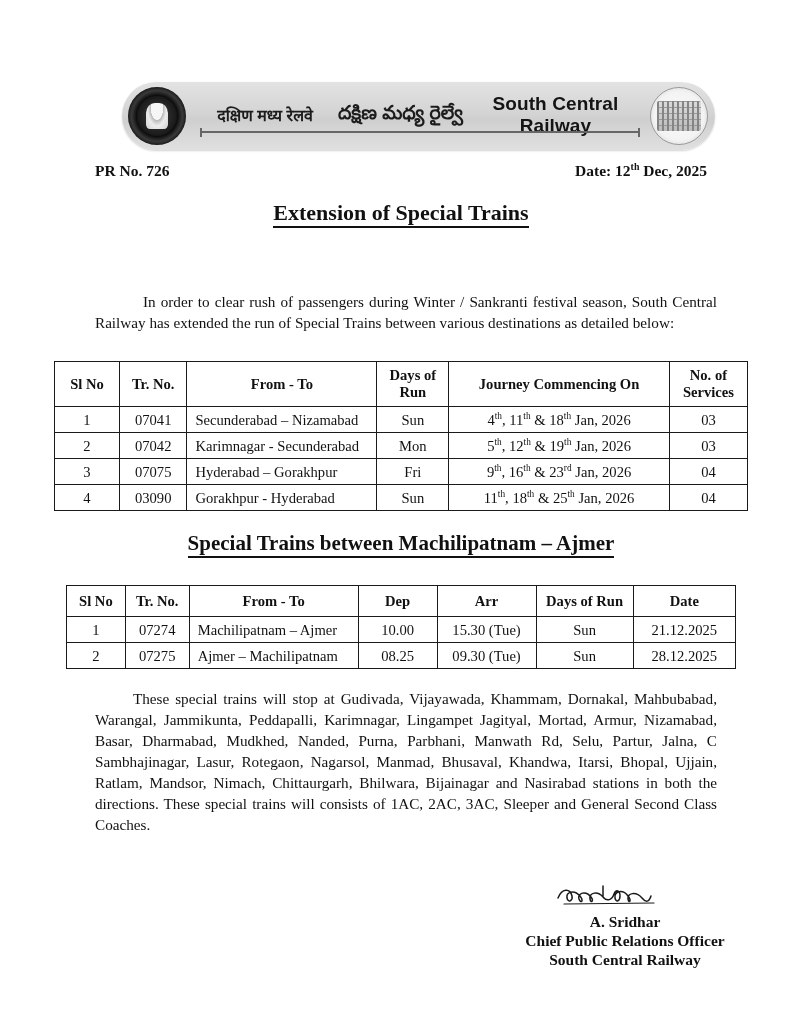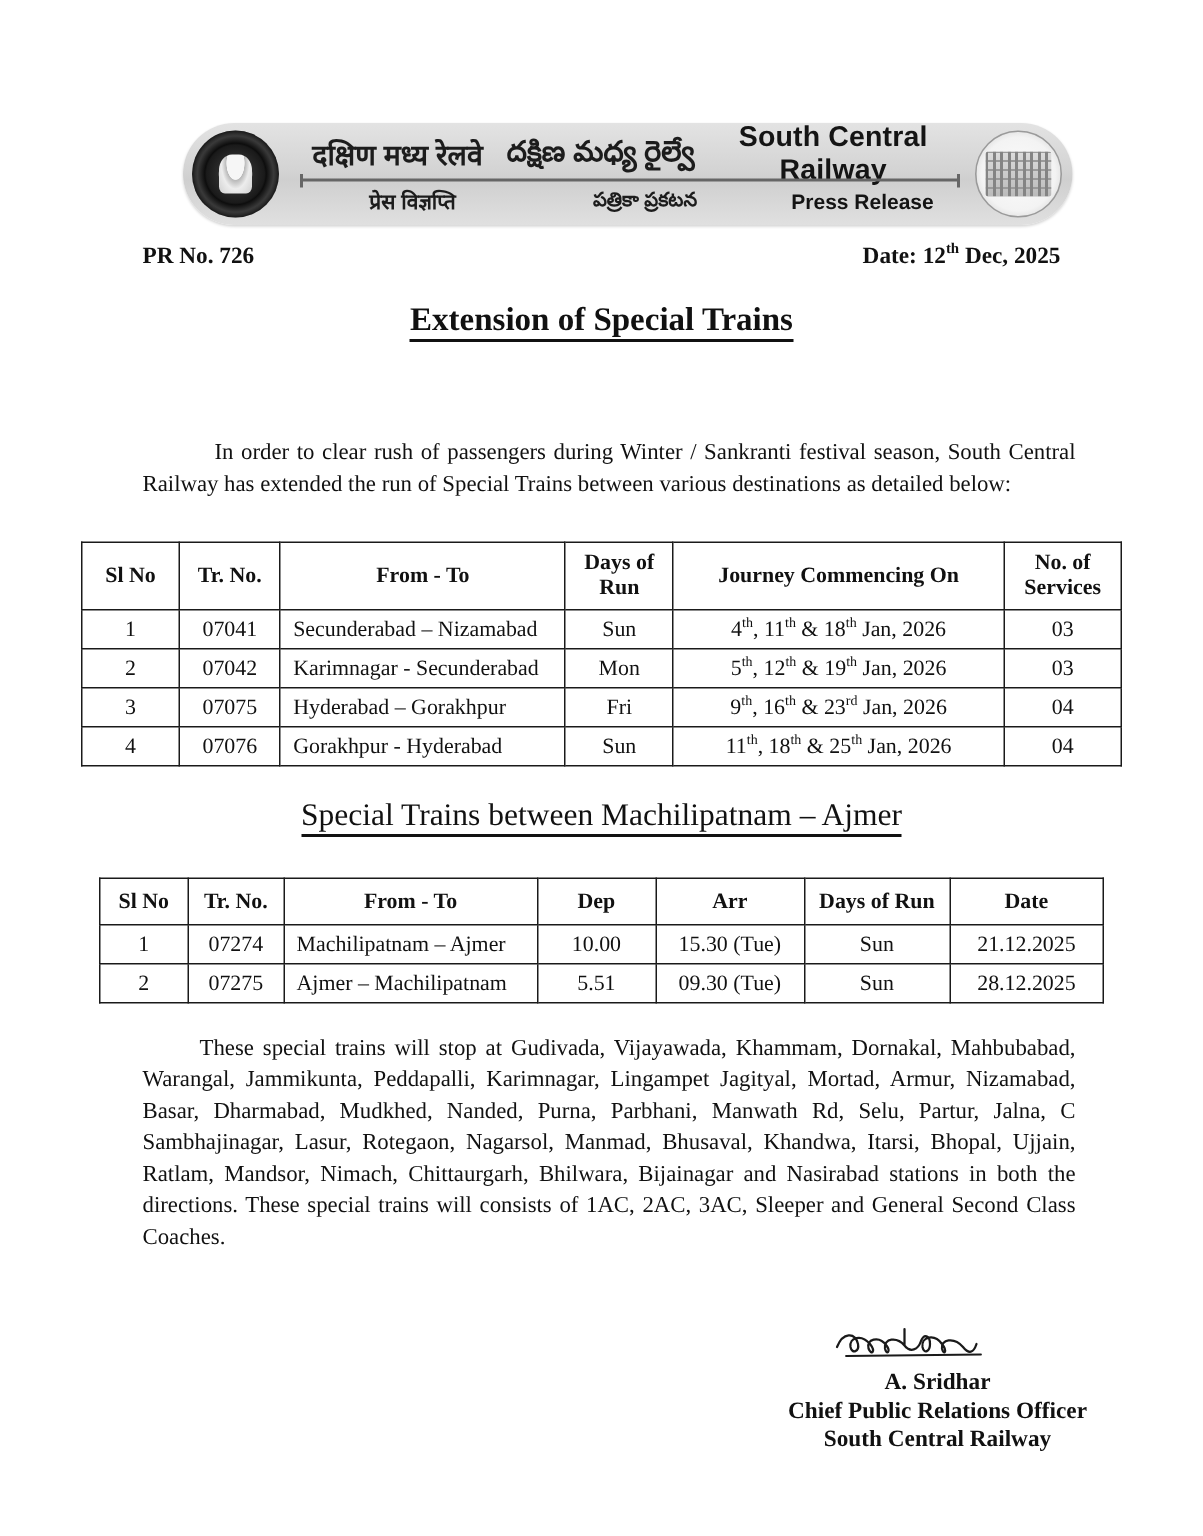--- a/index.html
+++ b/index.html
@@ -124,21 +124,21 @@
     font-weight: bold;
     color: #1c1c1c;
   }
   .bn-en {
     flex: 1 1 auto;
     text-align: center;
     font-family: "Liberation Sans", "DejaVu Sans", sans-serif;
     font-weight: bold;
     color: #141414;
   }
-  .top .bn-hi { font-size: 19px; }
+  .top .bn-hi { font-size: 16px; }
   .top .bn-te { font-size: 19px; }
   .top .bn-en { font-size: 19px; letter-spacing: 0.1px; }
   .bottom .bn-hi { font-size: 14px; }
   .bottom .bn-te { font-size: 13px; }
   .bottom .bn-en { font-size: 14px; }
 
   
   .meta-line {
     position: absolute;
     left: 95px;
@@ -163,21 +163,21 @@
   .doc-title span {
     border-bottom: 2px solid #111;
     padding-bottom: 1px;
   }
   .section-title {
     position: absolute;
     left: 0; top: 531px;
     width: 802px;
     text-align: center;
     font-size: 21px;
-    font-weight: normal;
+    font-weight: bold;
   }
   .section-title span {
     border-bottom: 2px solid #111;
     padding-bottom: 1px;
   }
 
   
   .para {
     position: absolute;
     font-size: 15.2px;
@@ -250,25 +250,20 @@
 
 <div class="banner">
   <div class="emblem emblem-left"></div>
   <div class="banner-text">
     <div class="banner-row top">
       <div class="bn-hi">दक्षिण मध्य रेलवे</div>
       <div class="bn-te">దక్షిణ మధ్య రైల్వే</div>
       <div class="bn-en">South Central Railway</div>
     </div>
     <div class="banner-rule"></div>
-    <div class="banner-row bottom">
-      <div class="bn-hi">प्रेस विज्ञप्ति</div>
-      <div class="bn-te">పత్రికా ప్రకటన</div>
-      <div class="bn-en">Press Release</div>
-    </div>
   </div>
   <div class="emblem emblem-right"></div>
 </div>
 
 <div class="meta-line">
   <div>PR No. 726</div>
   <div><span>Date: 12</span><sup>th</sup><span> Dec, 2025</span></div>
 </div>
 
 <div class="doc-title"><span>Extension of Special Trains</span></div>
@@ -312,21 +307,21 @@
       <tr>
         <td>3</td>
         <td>07075</td>
         <td class="left">Hyderabad – Gorakhpur</td>
         <td>Fri</td>
         <td>9<sup>th</sup>, 16<sup>th</sup> &amp; 23<sup>rd</sup>  Jan,  2026</td>
         <td>04</td>
       </tr>
       <tr>
         <td>4</td>
-        <td>07076</td>
+        <td>03090</td>
         <td class="left">Gorakhpur -  Hyderabad</td>
         <td>Sun</td>
         <td>11<sup>th</sup>, 18<sup>th</sup> &amp; 25<sup>th</sup> Jan, 2026</td>
         <td>04</td>
       </tr>
     </tbody>
 </table>
 
 <div class="section-title"><span>Special Trains between Machilipatnam – Ajmer</span></div>
 
@@ -349,21 +344,21 @@
         <td class="left">Machilipatnam – Ajmer</td>
         <td>10.00</td>
         <td>15.30 (Tue)</td>
         <td>Sun</td>
         <td>21.12.2025</td>
       </tr>
       <tr>
         <td>2</td>
         <td>07275</td>
         <td class="left">Ajmer – Machilipatnam</td>
-        <td>5.51</td>
+        <td>08.25</td>
         <td>09.30 (Tue)</td>
         <td>Sun</td>
         <td>28.12.2025</td>
       </tr>
     </tbody>
 </table>
 
 <div class="para para-stops">These special trains will stop at Gudivada, Vijayawada, Khammam, Dornakal, Mahbubabad, Warangal, Jammikunta, Peddapalli, Karimnagar, Lingampet Jagityal, Mortad, Armur, Nizamabad, Basar, Dharmabad, Mudkhed, Nanded, Purna, Parbhani, Manwath Rd, Selu, Partur, Jalna, C Sambhajinagar, Lasur, Rotegaon, Nagarsol, Manmad, Bhusaval, Khandwa, Itarsi, Bhopal, Ujjain, Ratlam, Mandsor, Nimach, Chittaurgarh, Bhilwara, Bijainagar and Nasirabad stations in both the directions. These special trains will consists of 1AC, 2AC, 3AC, Sleeper and General Second Class Coaches.</div>
 
 <div class="sign-block">

